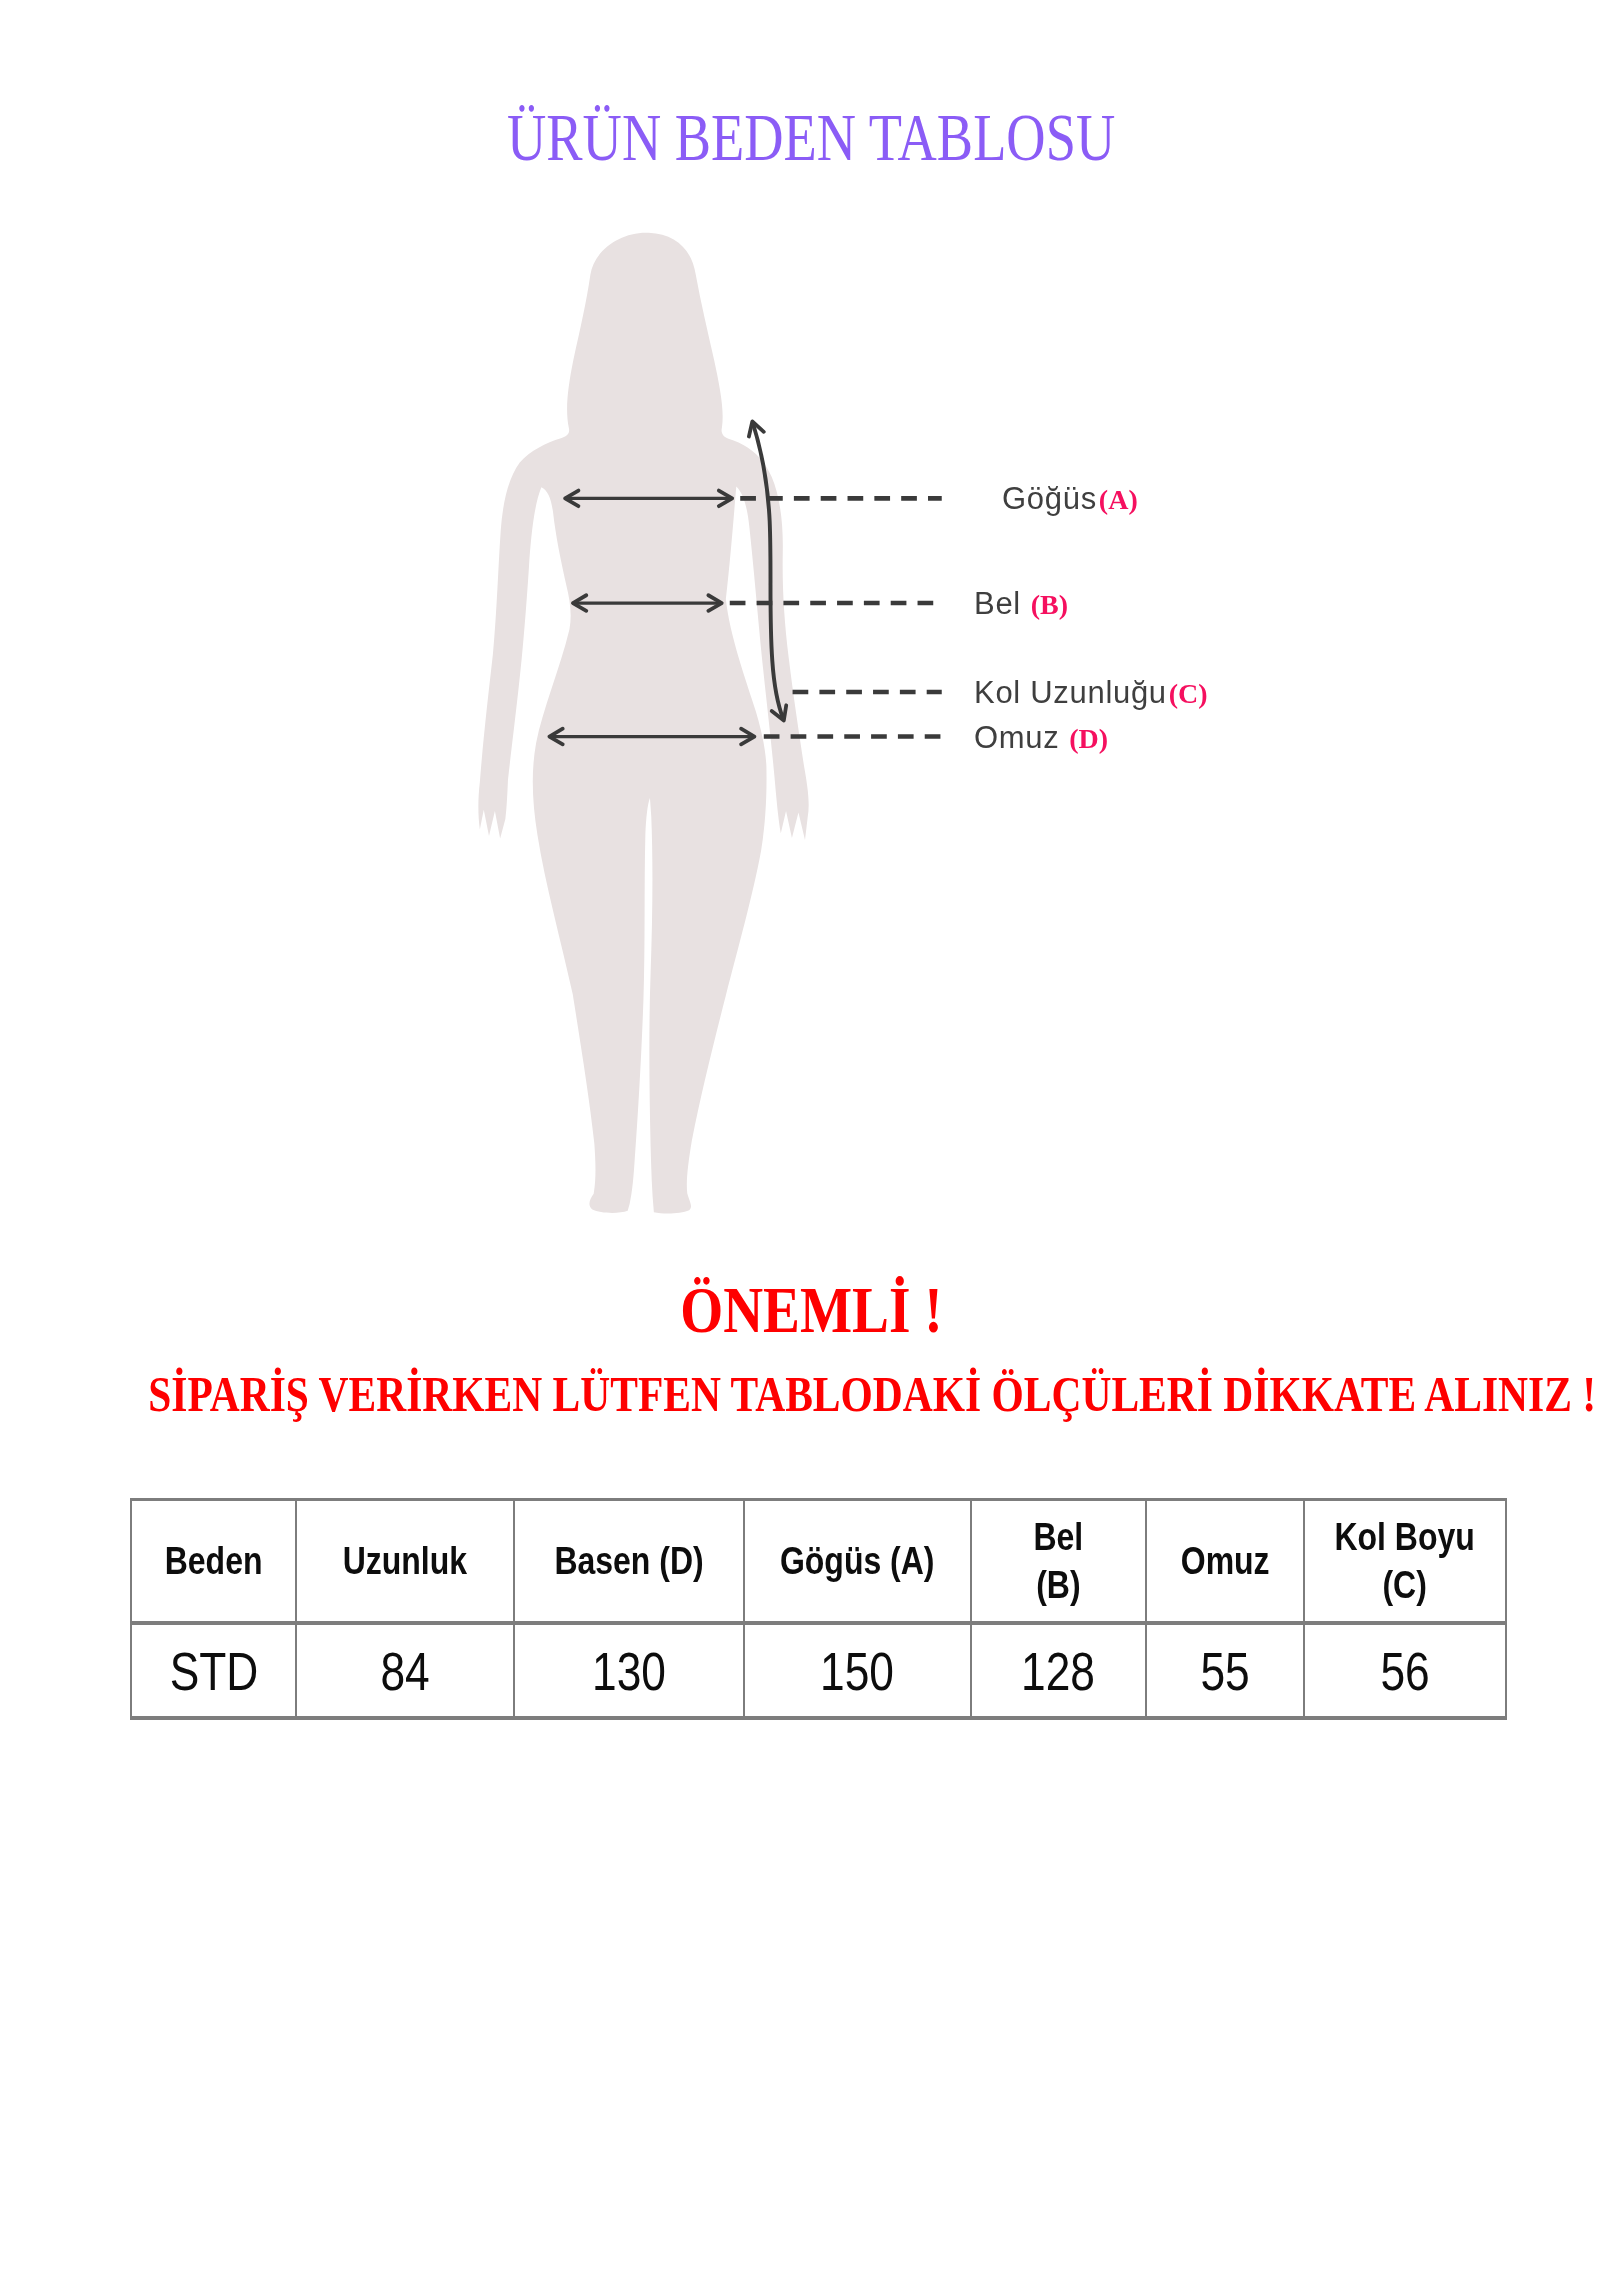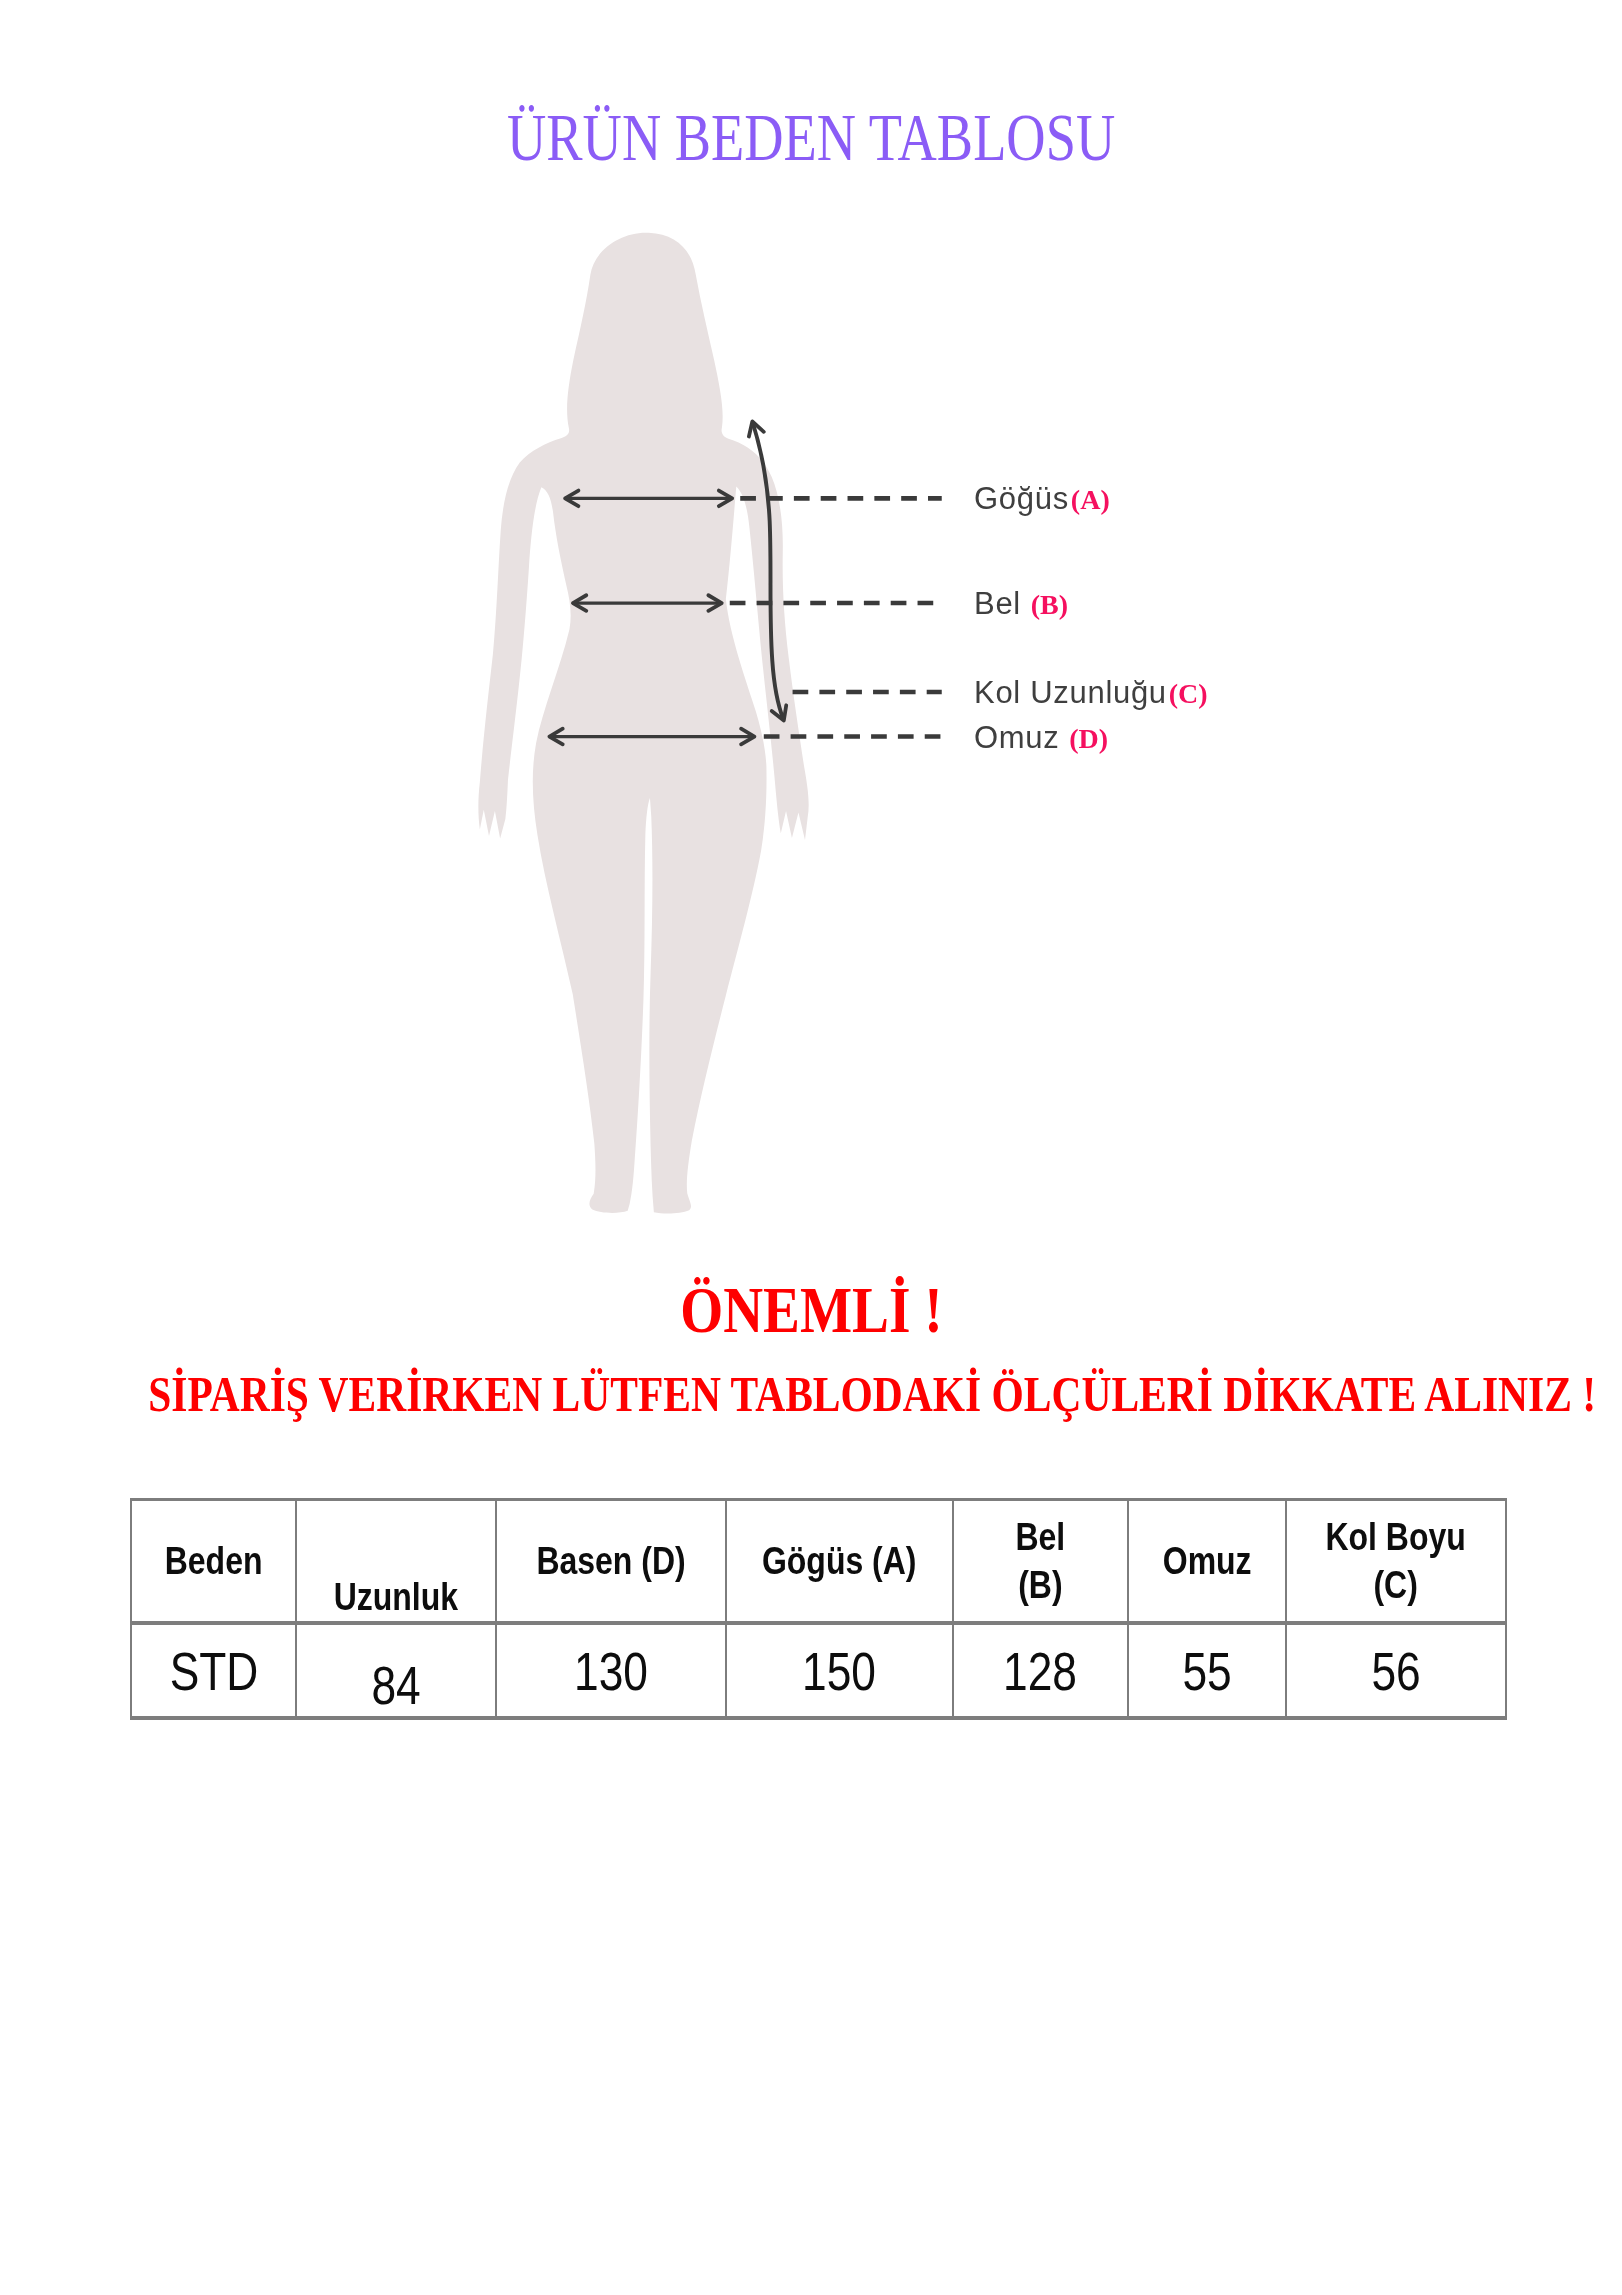--- a/index.html
+++ b/index.html
@@ -16,21 +16,21 @@
   .figure-svg{position:absolute;left:366px;top:209px;width:615px;height:1021px;}
   .m-label{
     position:absolute;left:974px;height:41px;line-height:41px;white-space:nowrap;
     font-size:31px;color:#3f3f3f;letter-spacing:0.7px;
   }
   .m-label .code{
     font-family:"Liberation Serif", serif;font-weight:bold;font-size:28px;
     color:#f5105f;letter-spacing:0;
   }
   .code.tight{margin-left:2px;} .code.spaced{margin-left:9.8px;}
-  .label-gogus{top:478px;} .label-bel{top:583px;} .label-kol{top:672px;} .label-basen{top:717px;}
+  .label-gogus{top:478px;margin-left:28px;} .label-bel{top:583px;} .label-kol{top:672px;} .label-basen{top:717px;}
   .notice-heading{
     position:absolute;top:1271px;left:0;width:1623px;text-align:center;
     font-family:"Liberation Serif", serif;font-weight:bold;font-size:65px;line-height:79px;
     color:#fe0000;white-space:nowrap;
   }
   .notice-heading .squeeze{display:inline-block;transform:scaleX(.85);transform-origin:center center;}
   .notice-warning{
     position:absolute;top:1364px;left:0;width:1623px;text-align:center;
     font-family:"Liberation Serif", serif;font-weight:bold;font-size:50px;line-height:60px;
     color:#fe0000;white-space:nowrap;
@@ -44,21 +44,21 @@
   }
   .t-row{display:flex;width:100%;}
   .t-row.header{height:120px;border-bottom:4.6px solid #7d7d7d;}
   .t-row.data{height:91px;}
   .t-cell{
     display:flex;align-items:center;justify-content:center;
     border-right:2.6px solid #7d7d7d;box-sizing:border-box;
     color:#0d0d0d;text-align:center;
   }
   .t-cell:last-child{border-right:none;}
-  .c0{width:165px;} .c1{width:200px;align-items:flex-end;} .c2{width:230px;} .c3{width:227px;}
+  .c0{width:165px;} .c1{width:218px;} .c2{width:230px;} .c3{width:227px;}
   .c4{width:175px;} .c5{width:158px;} .c6{flex:1;justify-content:center;}
   .t-row.header .t-cell{font-weight:bold;font-size:39px;line-height:48px;}
   .t-row.data .t-cell{font-size:54px;}
   .t-cell .squeeze{display:inline-block;transform:scaleX(.82);transform-origin:center center;white-space:pre-line;}
 </style>
 </head>
 <body>
 
 <div class="page-title"><span class="squeeze">ÜRÜN BEDEN TABLOSU</span></div>
 

